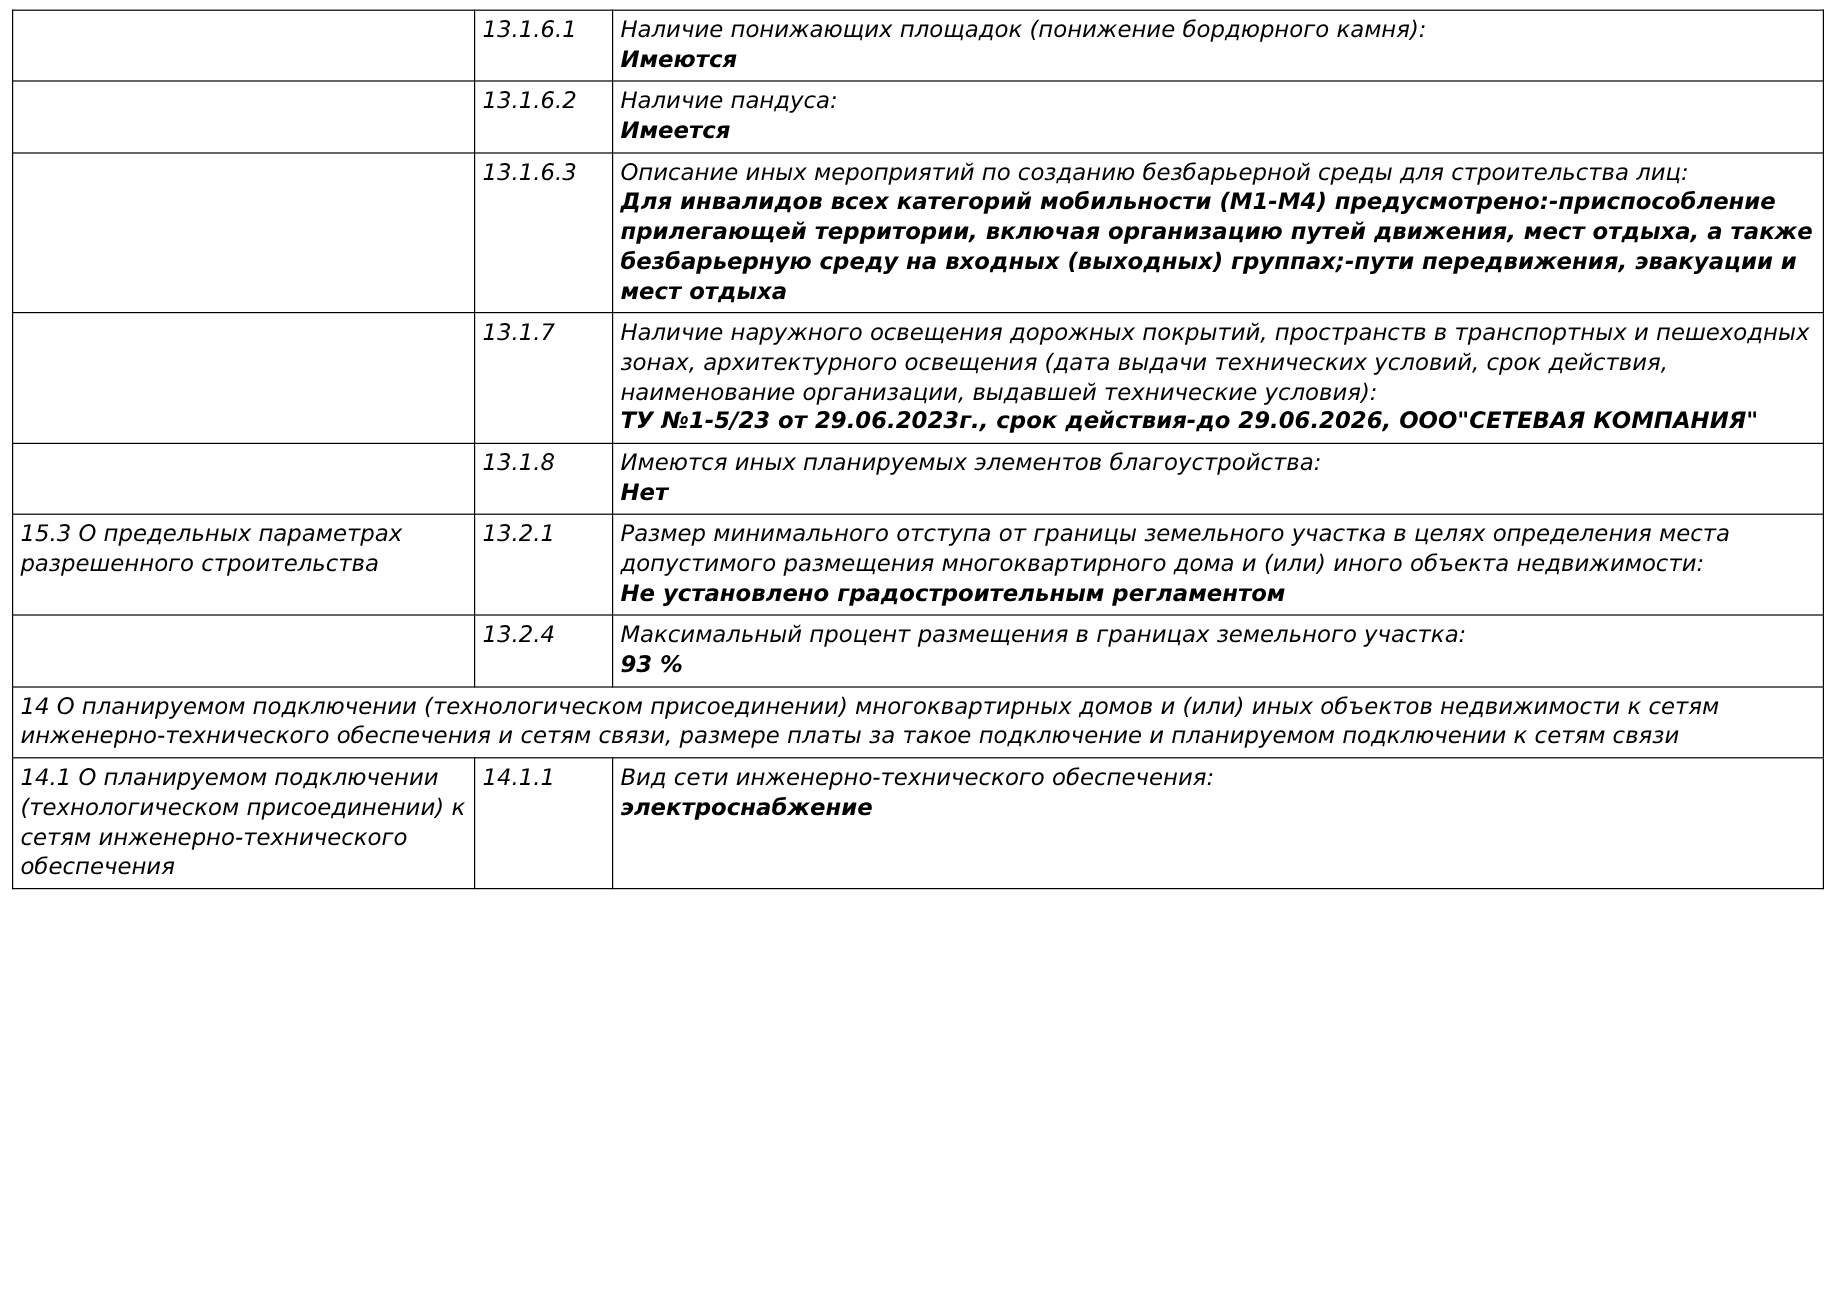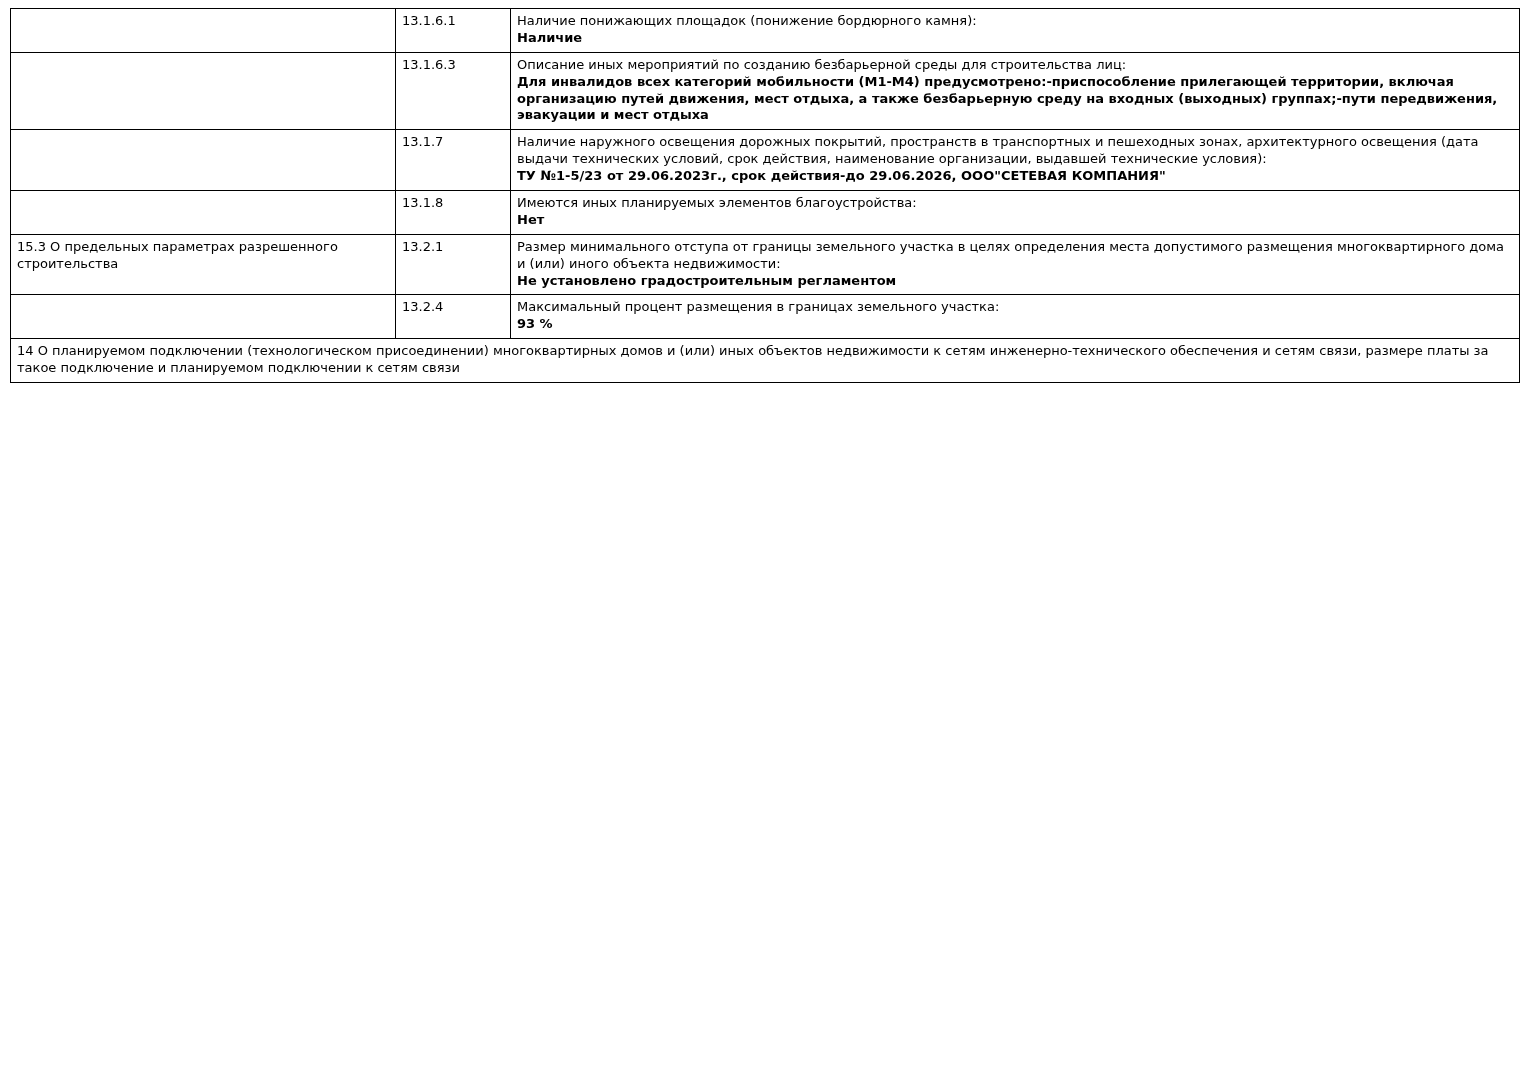--- a/index.html
+++ b/index.html
@@ -20,22 +20,23 @@
   }
   table.doc-table {
     width: 1509px;
     border-collapse: collapse;
     table-layout: fixed;
   }
   table.doc-table td {
     border: 1px solid #000000;
     vertical-align: top;
     padding: 4px 6px 5px 6px;
-    font-size: 13px;
+    font-size: 19px;
     line-height: 1.30;
+    font-style: italic;
   }
   col.c-left   { width: 385px; }
   col.c-num    { width: 115px; }
   col.c-body   { width: 1009px; }
 
   td.cell-left   { vertical-align: top; }
   td.cell-num    { vertical-align: middle; }
   td.cell-body   { vertical-align: top; }
 
   .lbl { font-weight: normal; display: block; }
@@ -56,21 +57,29 @@
       <col class="c-left">
       <col class="c-num">
       <col class="c-body">
     </colgroup>
     <tbody>
       <tr>
         <td class="cell-left"></td>
         <td class="cell-num mid">13.1.6.1</td>
         <td class="cell-body">
           <span class="lbl">Наличие понижающих площадок (понижение бордюрного камня):</span>
-          <span class="val">Наличие</span>
+          <span class="val">Имеются</span>
+        </td>
+      </tr>
+      <tr>
+        <td class="cell-left"></td>
+        <td class="cell-num mid">13.1.6.2</td>
+        <td class="cell-body">
+          <span class="lbl">Наличие пандуса:</span>
+          <span class="val">Имеется</span>
         </td>
       </tr>
       <tr>
         <td class="cell-left"></td>
         <td class="cell-num mid">13.1.6.3</td>
         <td class="cell-body">
           <span class="lbl">Описание иных мероприятий по созданию безбарьерной среды для строительства лиц:</span>
           <span class="val">Для инвалидов всех категорий мобильности (М1-М4) предусмотрено:-приспособление прилегающей территории, включая организацию путей движения, мест отдыха, а также безбарьерную среду на входных (выходных) группах;-пути передвижения, эвакуации и мест отдыха</span>
         </td>
       </tr>
@@ -102,15 +111,23 @@
         <td class="cell-left"></td>
         <td class="cell-num mid">13.2.4</td>
         <td class="cell-body">
           <span class="lbl">Максимальный процент размещения в границах земельного участка:</span>
           <span class="val">93 %</span>
         </td>
       </tr>
       <tr>
         <td class="fullspan" colspan="3">14 О планируемом подключении (технологическом присоединении) многоквартирных домов и (или) иных объектов недвижимости к сетям инженерно-технического обеспечения и сетям связи, размере платы за такое подключение и планируемом подключении к сетям связи</td>
       </tr>
+      <tr>
+        <td class="cell-left">14.1 О планируемом подключении (технологическом присоединении) к сетям инженерно-технического обеспечения</td>
+        <td class="cell-num mid">14.1.1</td>
+        <td class="cell-body mid">
+          <span class="lbl">Вид сети инженерно-технического обеспечения:</span>
+          <span class="val">электроснабжение</span>
+        </td>
+      </tr>
     </tbody>
   </table>
 </div>
 
 </body></html>

